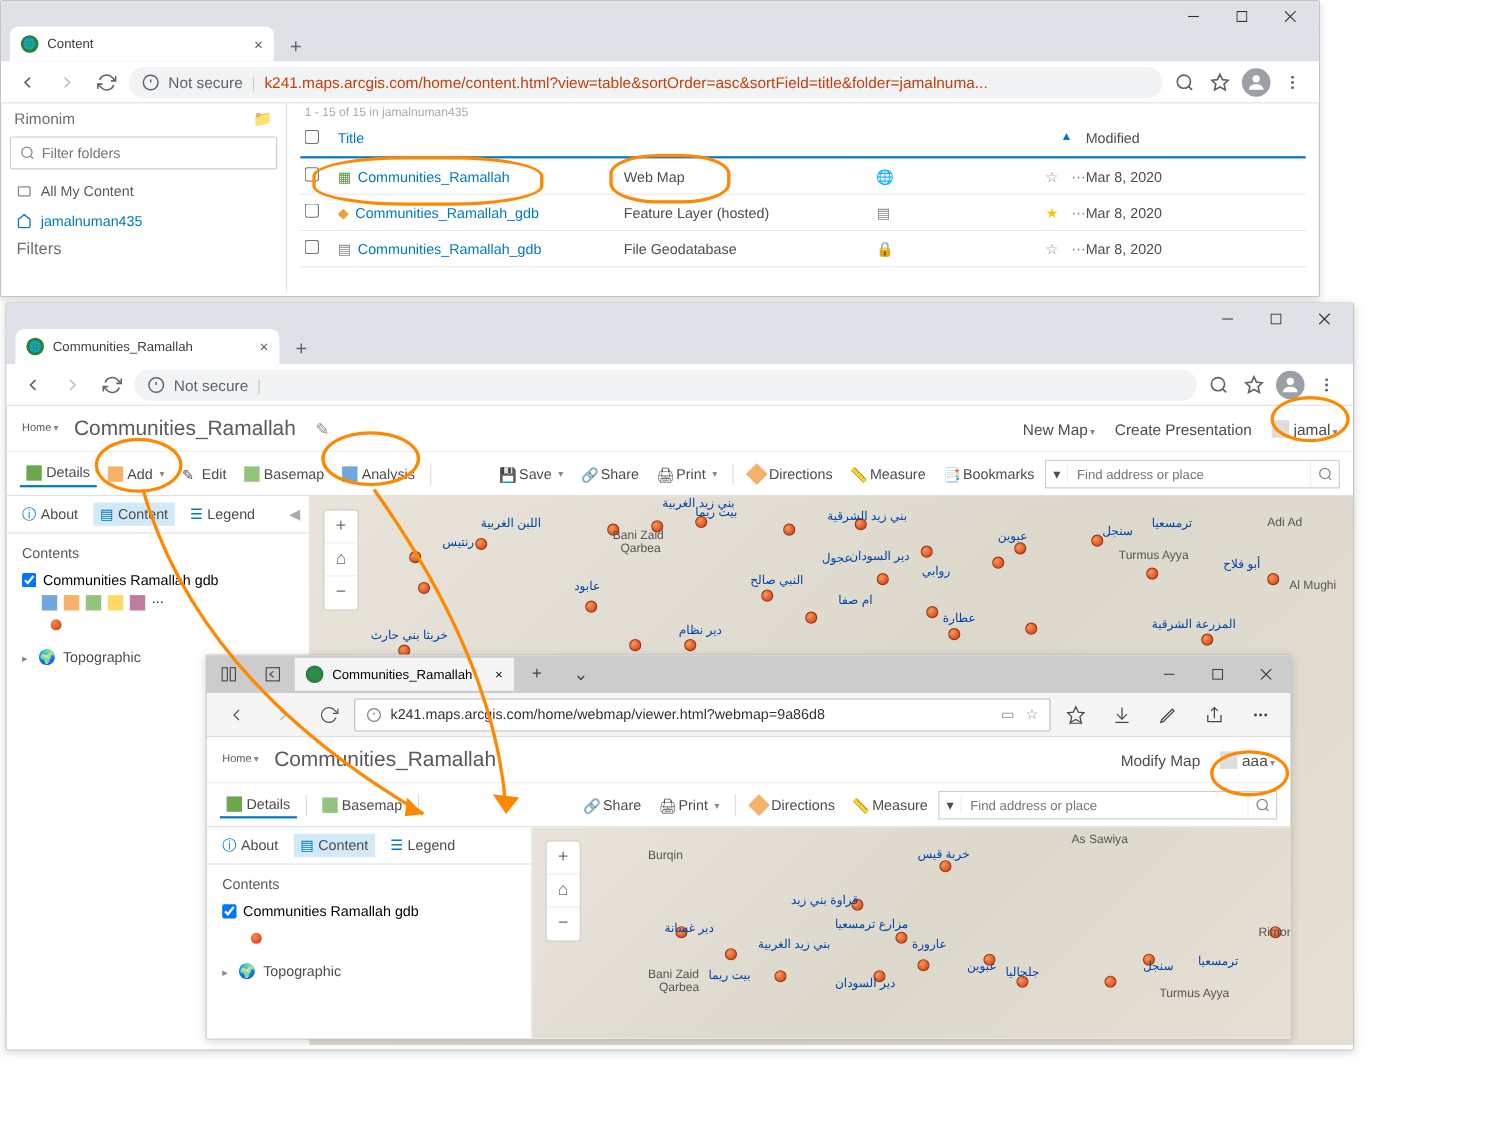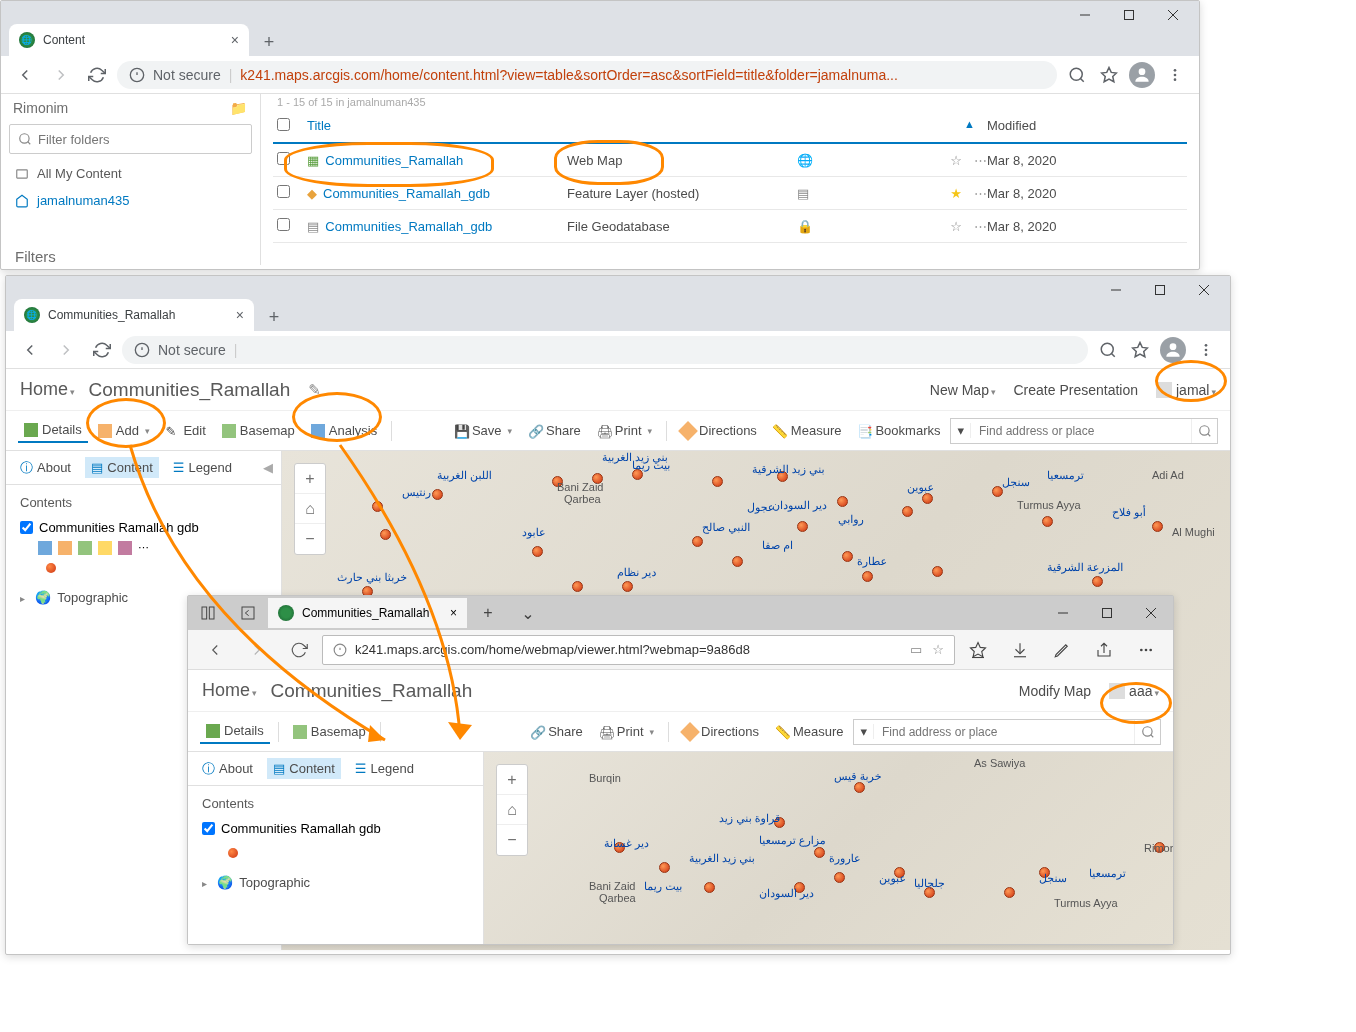--- a/index.html
+++ b/index.html
@@ -54,21 +54,21 @@
 .tbl-row a { color: #0079c1; text-decoration: none; }
 .col-check { width: 30px; }
 .col-title { width: 260px; display: flex; align-items: center; gap: 6px; }
 .col-type { width: 230px; }
 .col-icons { width: 190px; display: flex; gap: 12px; align-items: center; justify-content: flex-end; color: #888; }
 .col-mod { width: 110px; }
 .sort-arrow { color: #0079c1; margin-left: auto; margin-right: 12px; font-size: 11px; }
 
 
 .agol-header { height: 42px; display: flex; align-items: center; padding: 0 14px; gap: 14px; font-size: 15px; color: #4c4c4c; border-bottom: 1px solid #efefef; }
-.agol-header .home { color: #595959; font-size: 18px; }
+.agol-header .home { color: #595959; font-size: 10px; }
 .agol-header .title { font-size: 19px; color: #595959; }
 .agol-header .right { margin-left: auto; display: flex; gap: 18px; align-items: center; font-size: 14px; }
 .pencil-icon { color: #888; margin-left: 4px; }
 
 .agol-toolbar { height: 40px; border-bottom: 1px solid #e0e0e0; display: flex; align-items: center; padding: 0 12px; gap: 4px; font-size: 13px; color: #4c4c4c; }
 .tb-btn { display: flex; align-items: center; gap: 4px; padding: 4px 6px; }
 .tb-btn .ico { width: 14px; height: 14px; display: inline-block; }
 .tb-sep { width: 1px; height: 20px; background: #ddd; margin: 0 4px; }
 .search-box { border: 1px solid #ccc; height: 26px; display: flex; align-items: center; }
 .search-box input { border: none; outline: none; padding: 0 8px; font-size: 12px; width: 220px; color: #888; }
@@ -222,21 +222,21 @@
             <rect x="3" y="5" width="18" height="14" rx="1"></rect>
           </svg>
         <span>All My Content</span>
       </div>
       <div class="folder-item active">
         <svg width="14" height="14" viewBox="0 0 24 24" fill="none" stroke="#0079c1" stroke-width="2">
             <path d="M3 9l9-7 9 7v11a2 2 0 01-2 2H5a2 2 0 01-2-2z"></path>
           </svg>
         <span>jamalnuman435</span>
       </div>
-      <div class="filters-label" style="margin-top:30px">Filters</div>
+      <div class="filters-label" style="">Filters</div>
     </div>
     <div class="win1-table">
       <div style="font-size:11px;color:#aaa;padding:2px 4px">1 - 15 of 15 in jamalnuman435</div>
       <div class="tbl-header">
         <div class="col-check"><input type="checkbox" style=""></div>
         <div class="col-title">Title</div>
         <div class="col-type"></div>
         <div class="col-icons">
             <span class="sort-arrow">▲</span>
           </div>
@@ -522,21 +522,21 @@
       <span class="map-label" style="left:350px;top:8px">بيت ريما</span>
       <span class="map-label" style="left:320px;top:0px">بني زيد الغربية</span>
       <span class="map-label" style="left:470px;top:12px">بني زيد الشرقية</span>
       <span class="map-label" style="left:765px;top:18px">ترمسعيا</span>
       <span class="map-label" style="left:720px;top:25px">سنجل</span>
       <span class="map-label" style="left:625px;top:30px">عبوين</span>
       <span class="map-label" style="left:120px;top:35px">رنتيس</span>
       <span class="map-label" style="left:240px;top:75px">عابود</span>
       <span class="map-label" style="left:490px;top:48px">دير السودان</span>
       <span class="map-label" style="left:465px;top:50px">عجول</span>
-      <span class="map-label" style="left:420px;top:70px">النبي صالح</span>
+      <span class="map-label" style="left:400px;top:70px">النبي صالح</span>
       <span class="map-label" style="left:480px;top:88px">ام صفا</span>
       <span class="map-label" style="left:556px;top:62px">روابي</span>
       <span class="map-label" style="left:335px;top:115px">دير نظام</span>
       <span class="map-label" style="left:575px;top:104px">عطارة</span>
       <span class="map-label" style="left:55px;top:120px">خربثا بني حارث</span>
       <span class="map-label" style="left:830px;top:55px">أبو فلاح</span>
       <span class="map-label" style="left:765px;top:110px">المزرعة الشرقية</span>
       <span class="map-label eng" style="left:275px;top:30px">Bani Zaid</span>
       <span class="map-label eng" style="left:282px;top:42px">Qarbea</span>
       <span class="map-label eng" style="left:870px;top:18px">Adi Ad</span>

